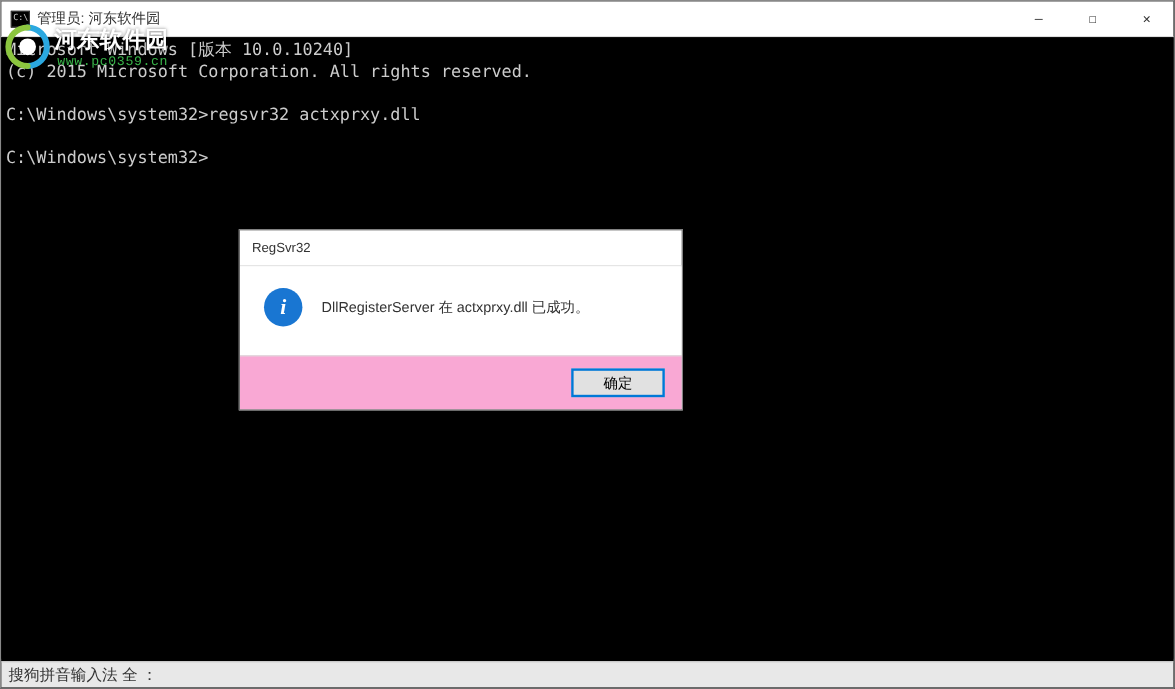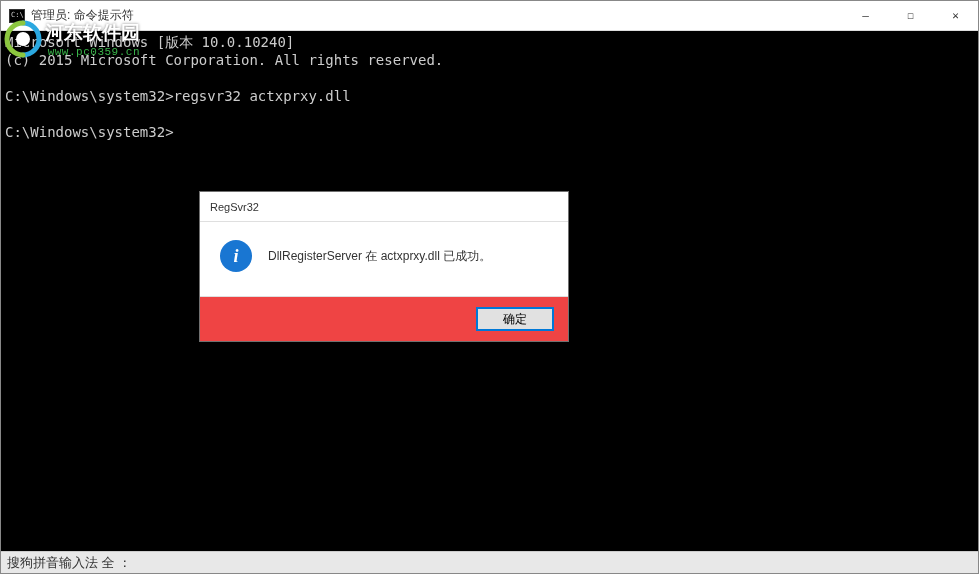--- a/index.html
+++ b/index.html
@@ -146,21 +146,21 @@
       font-family: "Times New Roman", serif;
       font-style: italic;
       font-weight: bold;
     }
     .dialog-message {
       font-size: 12px;
       color: #333;
       text-align: center;
     }
     .dialog-footer {
-      background: #ef4444;
+      background: #f9a8d4;
       padding: 10px 14px;
       display: flex;
       justify-content: flex-end;
       border-top: 1px solid #dfdfdf;
     }
     .dialog-button {
       min-width: 78px;
       height: 24px;
       background: #e1e1e1;
       border: 2px solid #0078d7;
@@ -183,21 +183,21 @@
       font-size: 13px;
       font-family: "Microsoft YaHei", sans-serif;
       color: #333;
     }
   </style>
 </head>
 <body>
 
 <div class="titlebar">
   <div class="titlebar-icon"></div>
-  <div class="titlebar-text">管理员: 命令提示符</div>
+  <div class="titlebar-text">管理员: 河东软件园</div>
   <div class="window-controls">
     <div class="window-control">—</div>
     <div class="window-control">☐</div>
     <div class="window-control close">✕</div>
   </div>
 </div>
 
 <div class="terminal-content"><span>Microsoft Windows [版本 10.0.10240]</span>
 <span>(c) 2015 Microsoft Corporation. All rights reserved.</span>
 <span></span>

